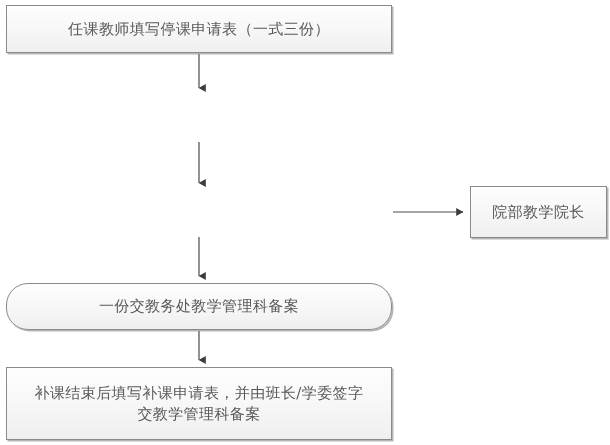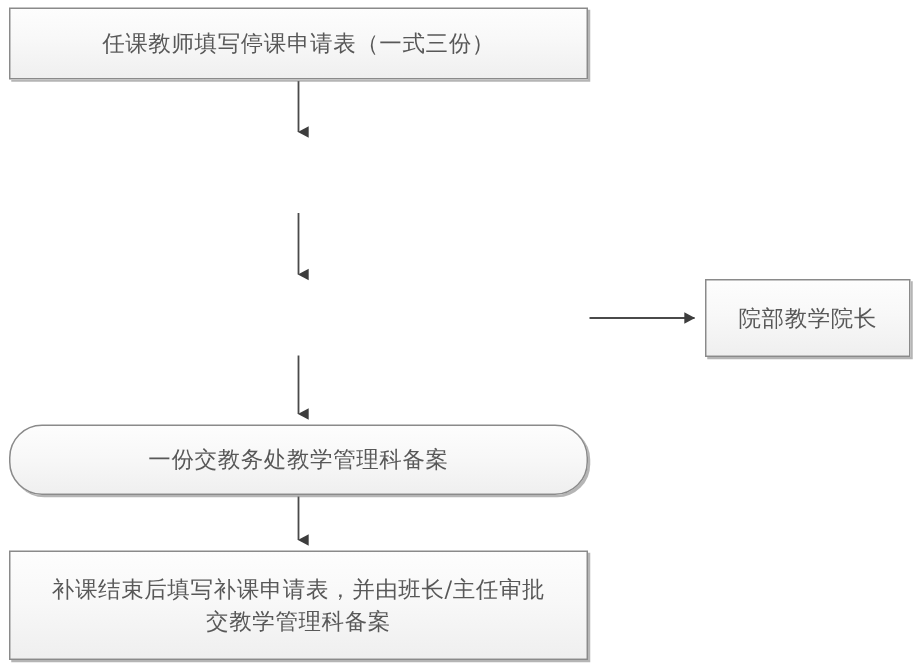--- a/index.html
+++ b/index.html
@@ -101,21 +101,21 @@
     <span class="proc-label">任课教师填写停课申请表（一式三份）</span>
   </div>
 
 
 
   <div class="proc-box box-4">
     <span class="proc-label">一份交教务处教学管理科备案</span>
   </div>
 
   <div class="proc-box box-5">
-    <span class="proc-label">补课结束后填写补课申请表，并由班长/主任审批
+    <span class="proc-label">补课结束后填写补课申请表，并由班长/学委签字
 交教学管理科备案</span>
   </div>
 
   <div class="proc-box box-side">
     <span class="proc-label">院部教学院长</span>
   </div>
 
 </div>
 
 </body></html>

